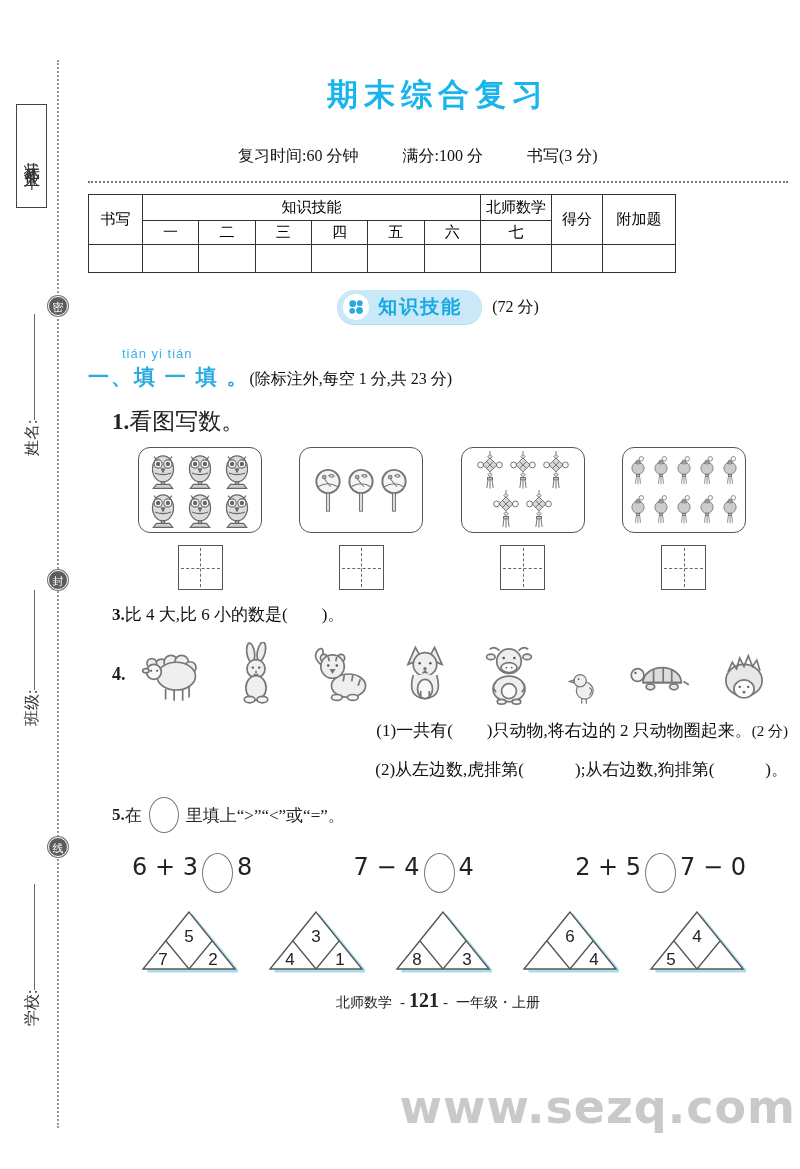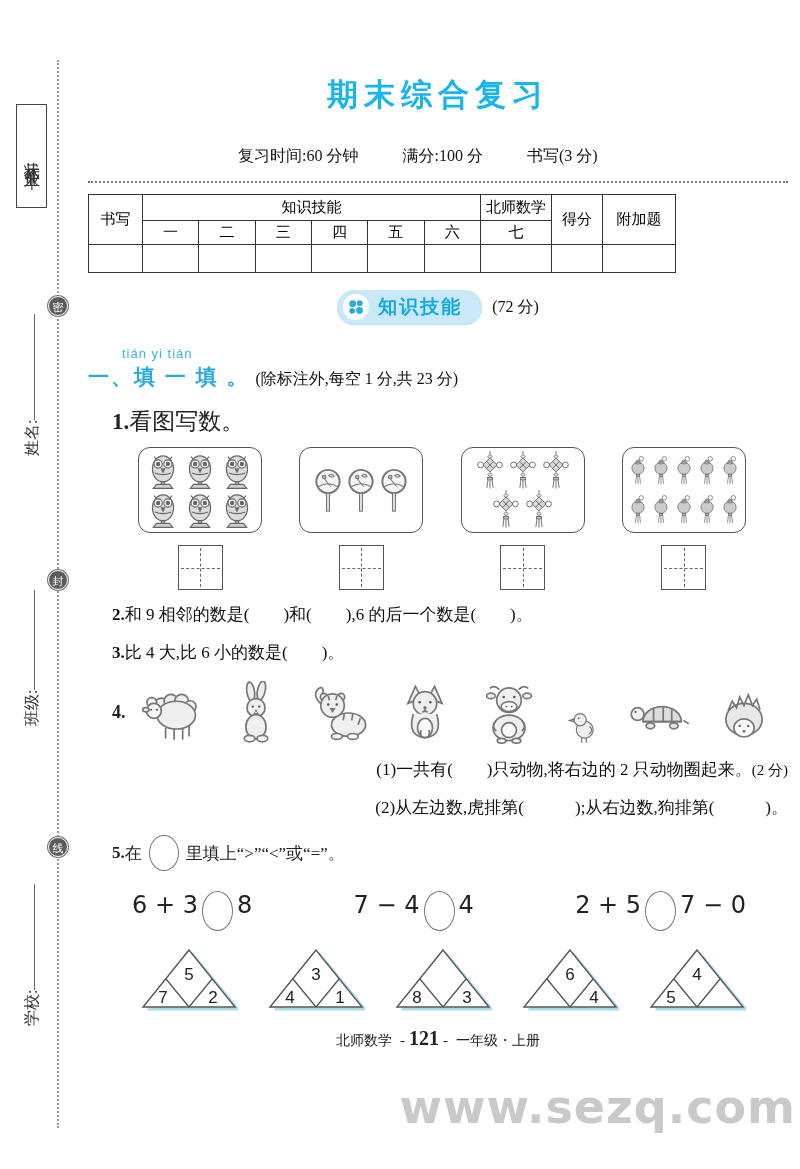--- a/index.html
+++ b/index.html
@@ -47,21 +47,21 @@
     display:inline-flex; align-items:center; gap:9px; background:#c9e9f8;
     border-radius:19px; padding:4px 20px 4px 6px; box-shadow:0 1px 0 #b3ddf0;
   }
   .badge-pill .clover { width:26px; height:26px; background:#fff; border-radius:50%; display:flex; align-items:center; justify-content:center; }
   .badge-pill .label { font-size:19px; font-weight:bold; color:#17a7e2; letter-spacing:2px; }
   .badge-points { font-size:16px; color:#111; font-family:"Liberation Serif", serif;text-align:center; }
   
   .pinyin { margin:22px 0 0 34px; color:#35b2e8; font-size:13px; letter-spacing:1px; }
   .sec-head { margin:2px 0 0 0; display:flex; align-items:baseline; }
   .sec-head .blue { font-size:21px; font-weight:bold; color:#2aa9e1; letter-spacing:2px; }
-  .sec-head .note { font-size:16px; color:#111; margin-left:6px; font-family:"Liberation Serif", serif; }
+  .sec-head .note { font-size:16px; color:#111; font-family:"Liberation Serif", serif; }
   .q-label { margin:15px 0 0 24px; font-size:23px; font-family:"Liberation Serif", serif; }
   .q-label b, .q-text b { font-family:"Liberation Serif", serif; }
   .q-text { margin:12px 0 0 24px; font-size:17px; color:#111; font-family:"Liberation Serif", serif; line-height:1.55; }
   .q-text .pts { font-size:15px; }
   .sub-q { margin-left:26px;text-align:right; }
   
   .pic-row { margin:10px 0 0 50px; width:608px; display:flex; justify-content:space-between; }
   .pic-col { width:124px; display:flex; flex-direction:column; align-items:center; }
   .pic-box {
     width:124px; height:86px; border:1.6px solid #555; border-radius:12px;
@@ -461,23 +461,20 @@
           </svg>
         </div>
       <div class="tian">
         <span class="cross-v"></span>
         <span class="cross-h"></span>
       </div>
     </div>
   </div>
 
   <div class="q-text">
-    <b>2.</b><span>和 9 相邻的数是(　　)和(　　),6 的后一个数是(　　)。</span>
-  </div>
-  <div class="q-text">
     <b>3.</b><span>比 4 大,比 6 小的数是(　　)。</span>
   </div>
 
   <div class="q4-row">
     <span class="num">4.</span>
     <div class="animal-strip">
       <svg class="animal" viewBox="0 0 60 60">
           <use href="#sym-sheep"></use>
         </svg>
       <svg class="animal" viewBox="0 0 60 60">

